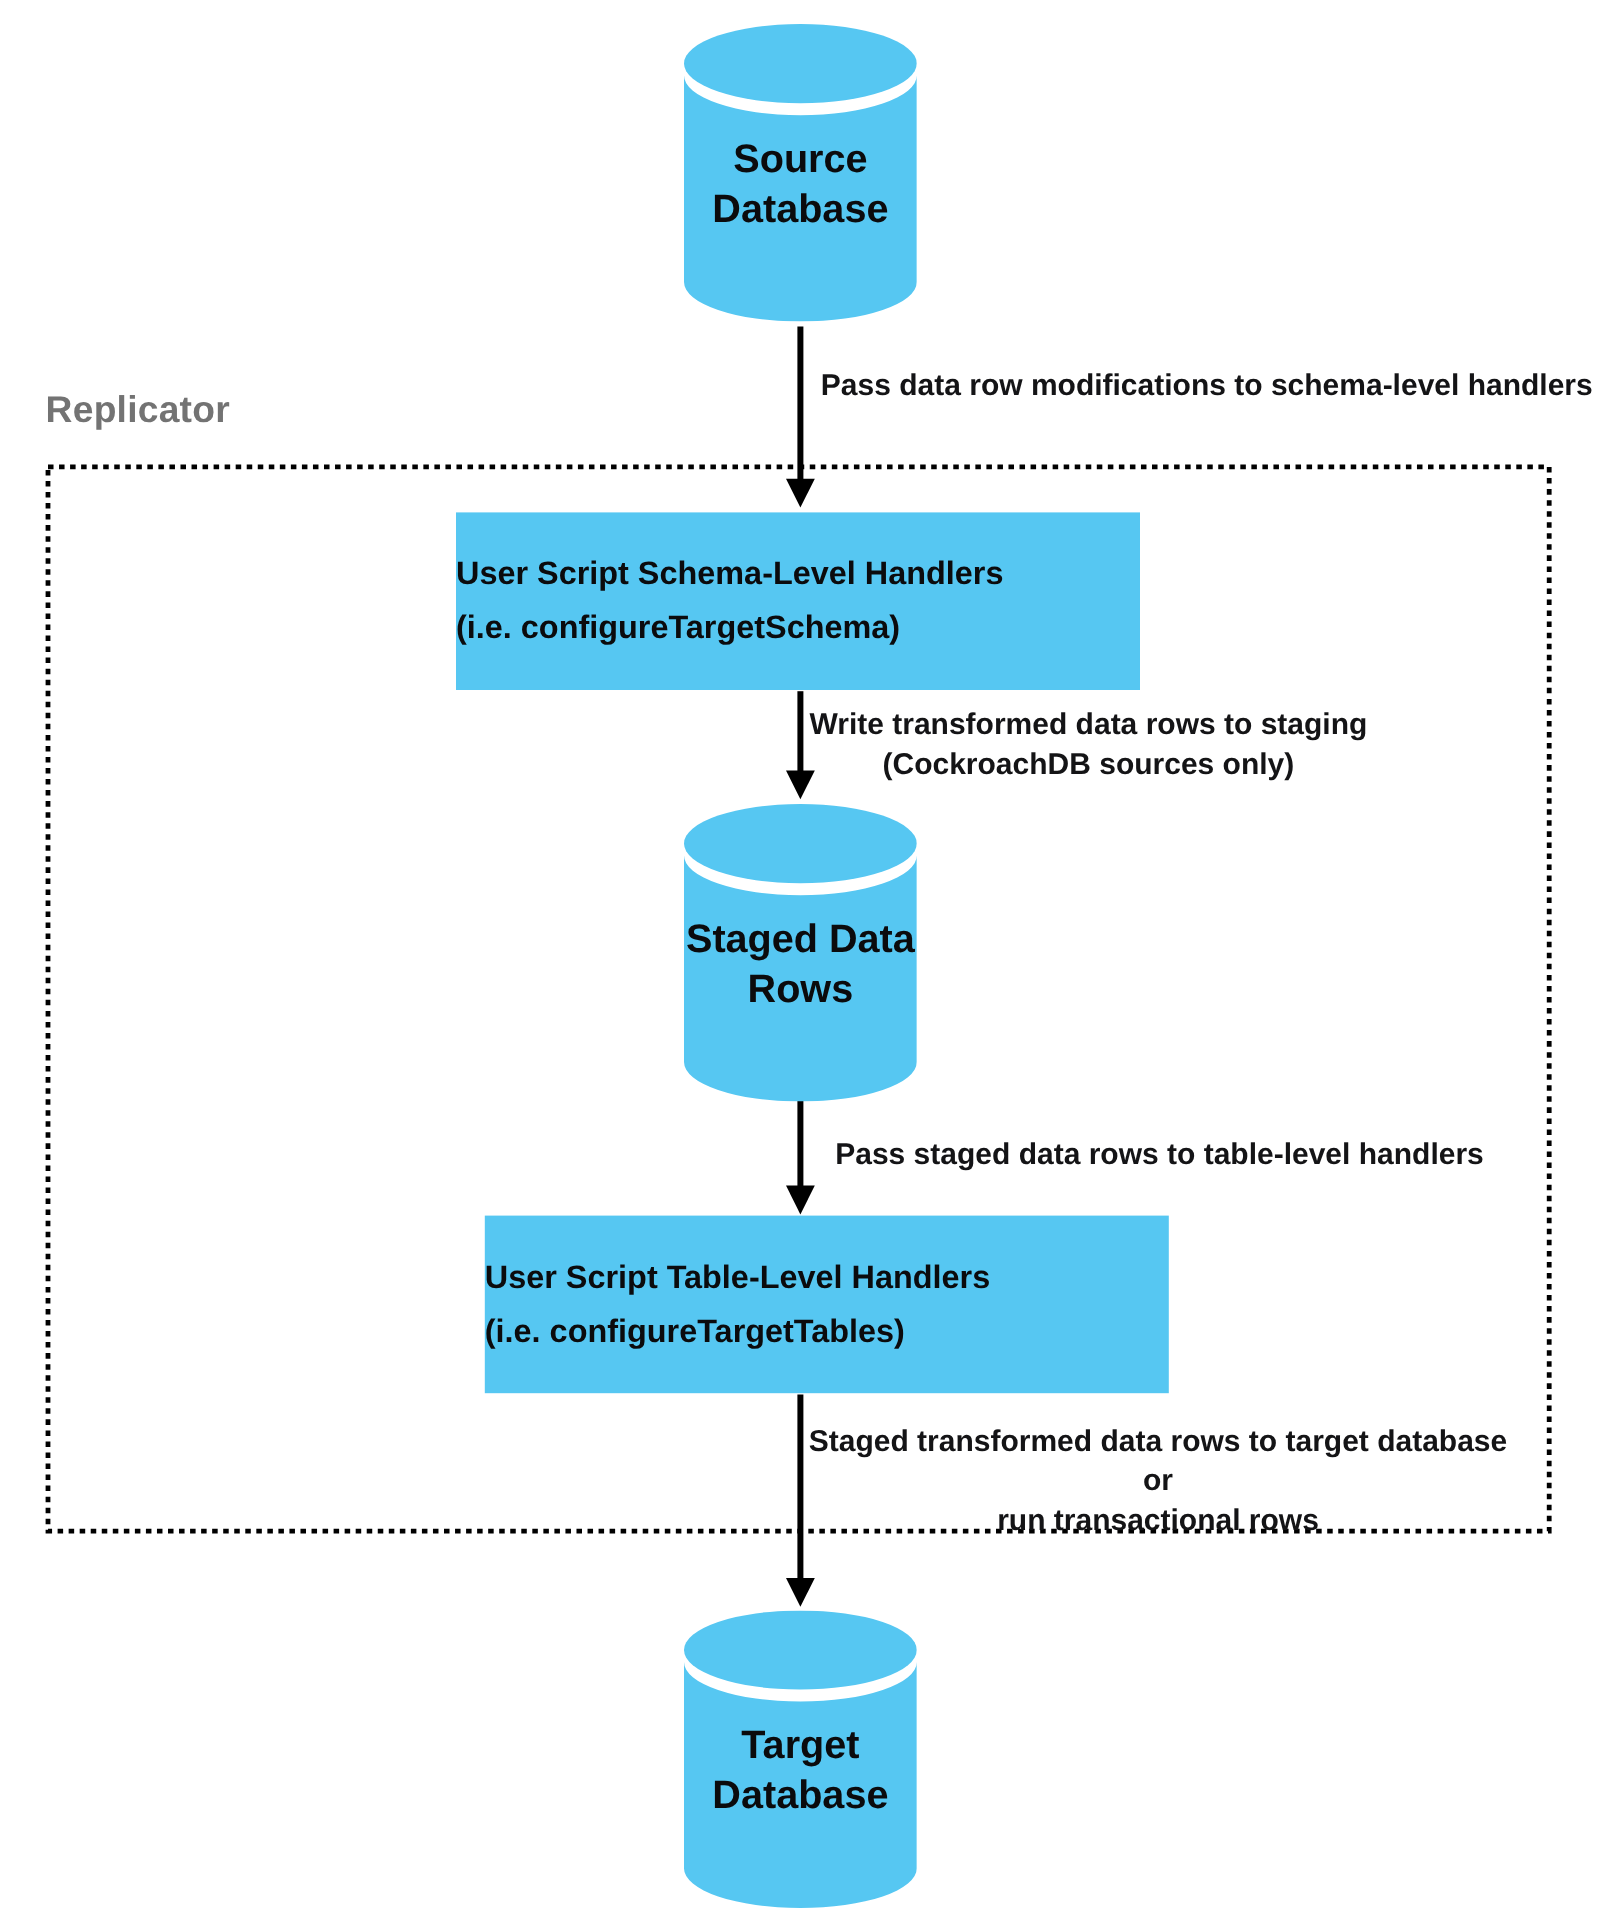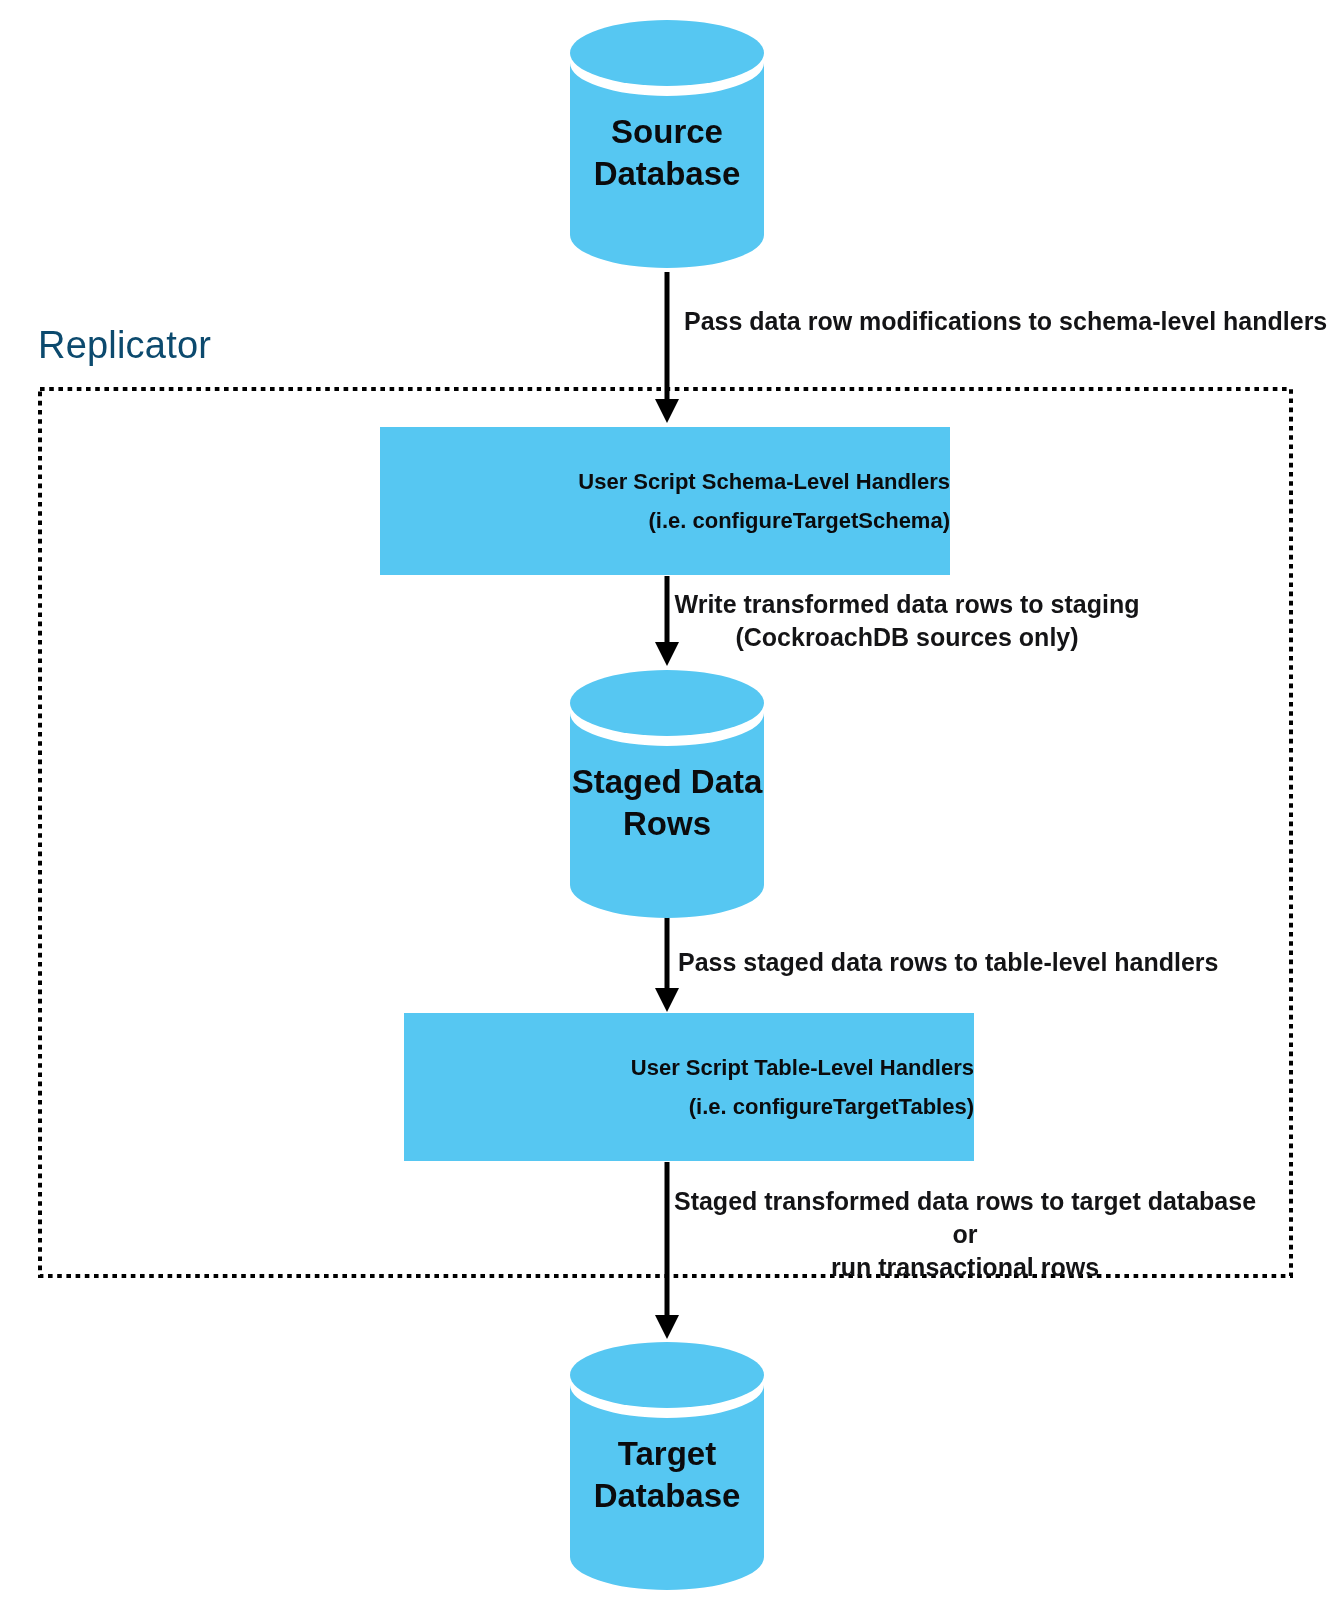--- a/index.html
+++ b/index.html
@@ -20,24 +20,24 @@
     position: absolute;
     left: 0;
     top: 0;
     width: 1337px;
     height: 1600px;
   }
   .replicator-title {
     position: absolute;
     left: 38px;
     top: 324px;
-    font-size: 38px;
-    font-weight: 400;
+    font-size: 31px;
+    font-weight: 700;
     letter-spacing: 0.2px;
-    color: #0c4a6e;
+    color: #737373;
   }
   .cylinder {
     position: absolute;
     width: 194px;
     height: 248px;
   }
   .cylinder svg {
     position: absolute;
     left: 0;
     top: 0;
@@ -64,24 +64,24 @@
     color: #0b0b0d;
   }
   .cyl-label span { display: block; }
   .proc-box {
     position: absolute;
     width: 570px;
     height: 148px;
     background: var(--node-fill, #56C7F2);
     display: flex;
     flex-direction: column;
-    align-items: flex-end;
+    align-items: flex-start;
     justify-content: center;
     text-align: center;
-    font-size: 22px;
+    font-size: 27px;
     font-weight: 700;
     line-height: 1.25;
     color: #0b0b0d;
     gap: 11px;
   }
   .proc-box span { display: block; }
   .edge-label {
     position: absolute;
     font-size: 25px;
     font-weight: 700;
@@ -155,21 +155,21 @@
     <svg viewBox="0 0 194 248">
       <path class="cyl-fill" d="M 0 43 A 97 33 0 0 0 194 43 L 194 215 A 97 33 0 0 1 0 215 Z"></path>
       <ellipse class="cyl-fill" cx="97" cy="33" rx="97" ry="33"></ellipse>
     </svg>
     <div class="cyl-label">
       <span>Staged Data</span>
       <span>Rows</span>
     </div>
   </div>
 
-  <div class="edge-label" style="left:678px; top:946px;">
+  <div class="edge-label" style="left:696px; top:946px;">
     <span>Pass staged data rows to table-level handlers</span>
   </div>
 
   <div class="proc-box" style="left:380px; top:1013px;margin-left:24px;">
     <span>User Script Table-Level Handlers</span>
     <span>(i.e. configureTargetTables)</span>
   </div>
 
   <div class="edge-label centered" style="left:665px; top:1185px; width:600px;">
     <span>Staged transformed data rows to target database or</span>

